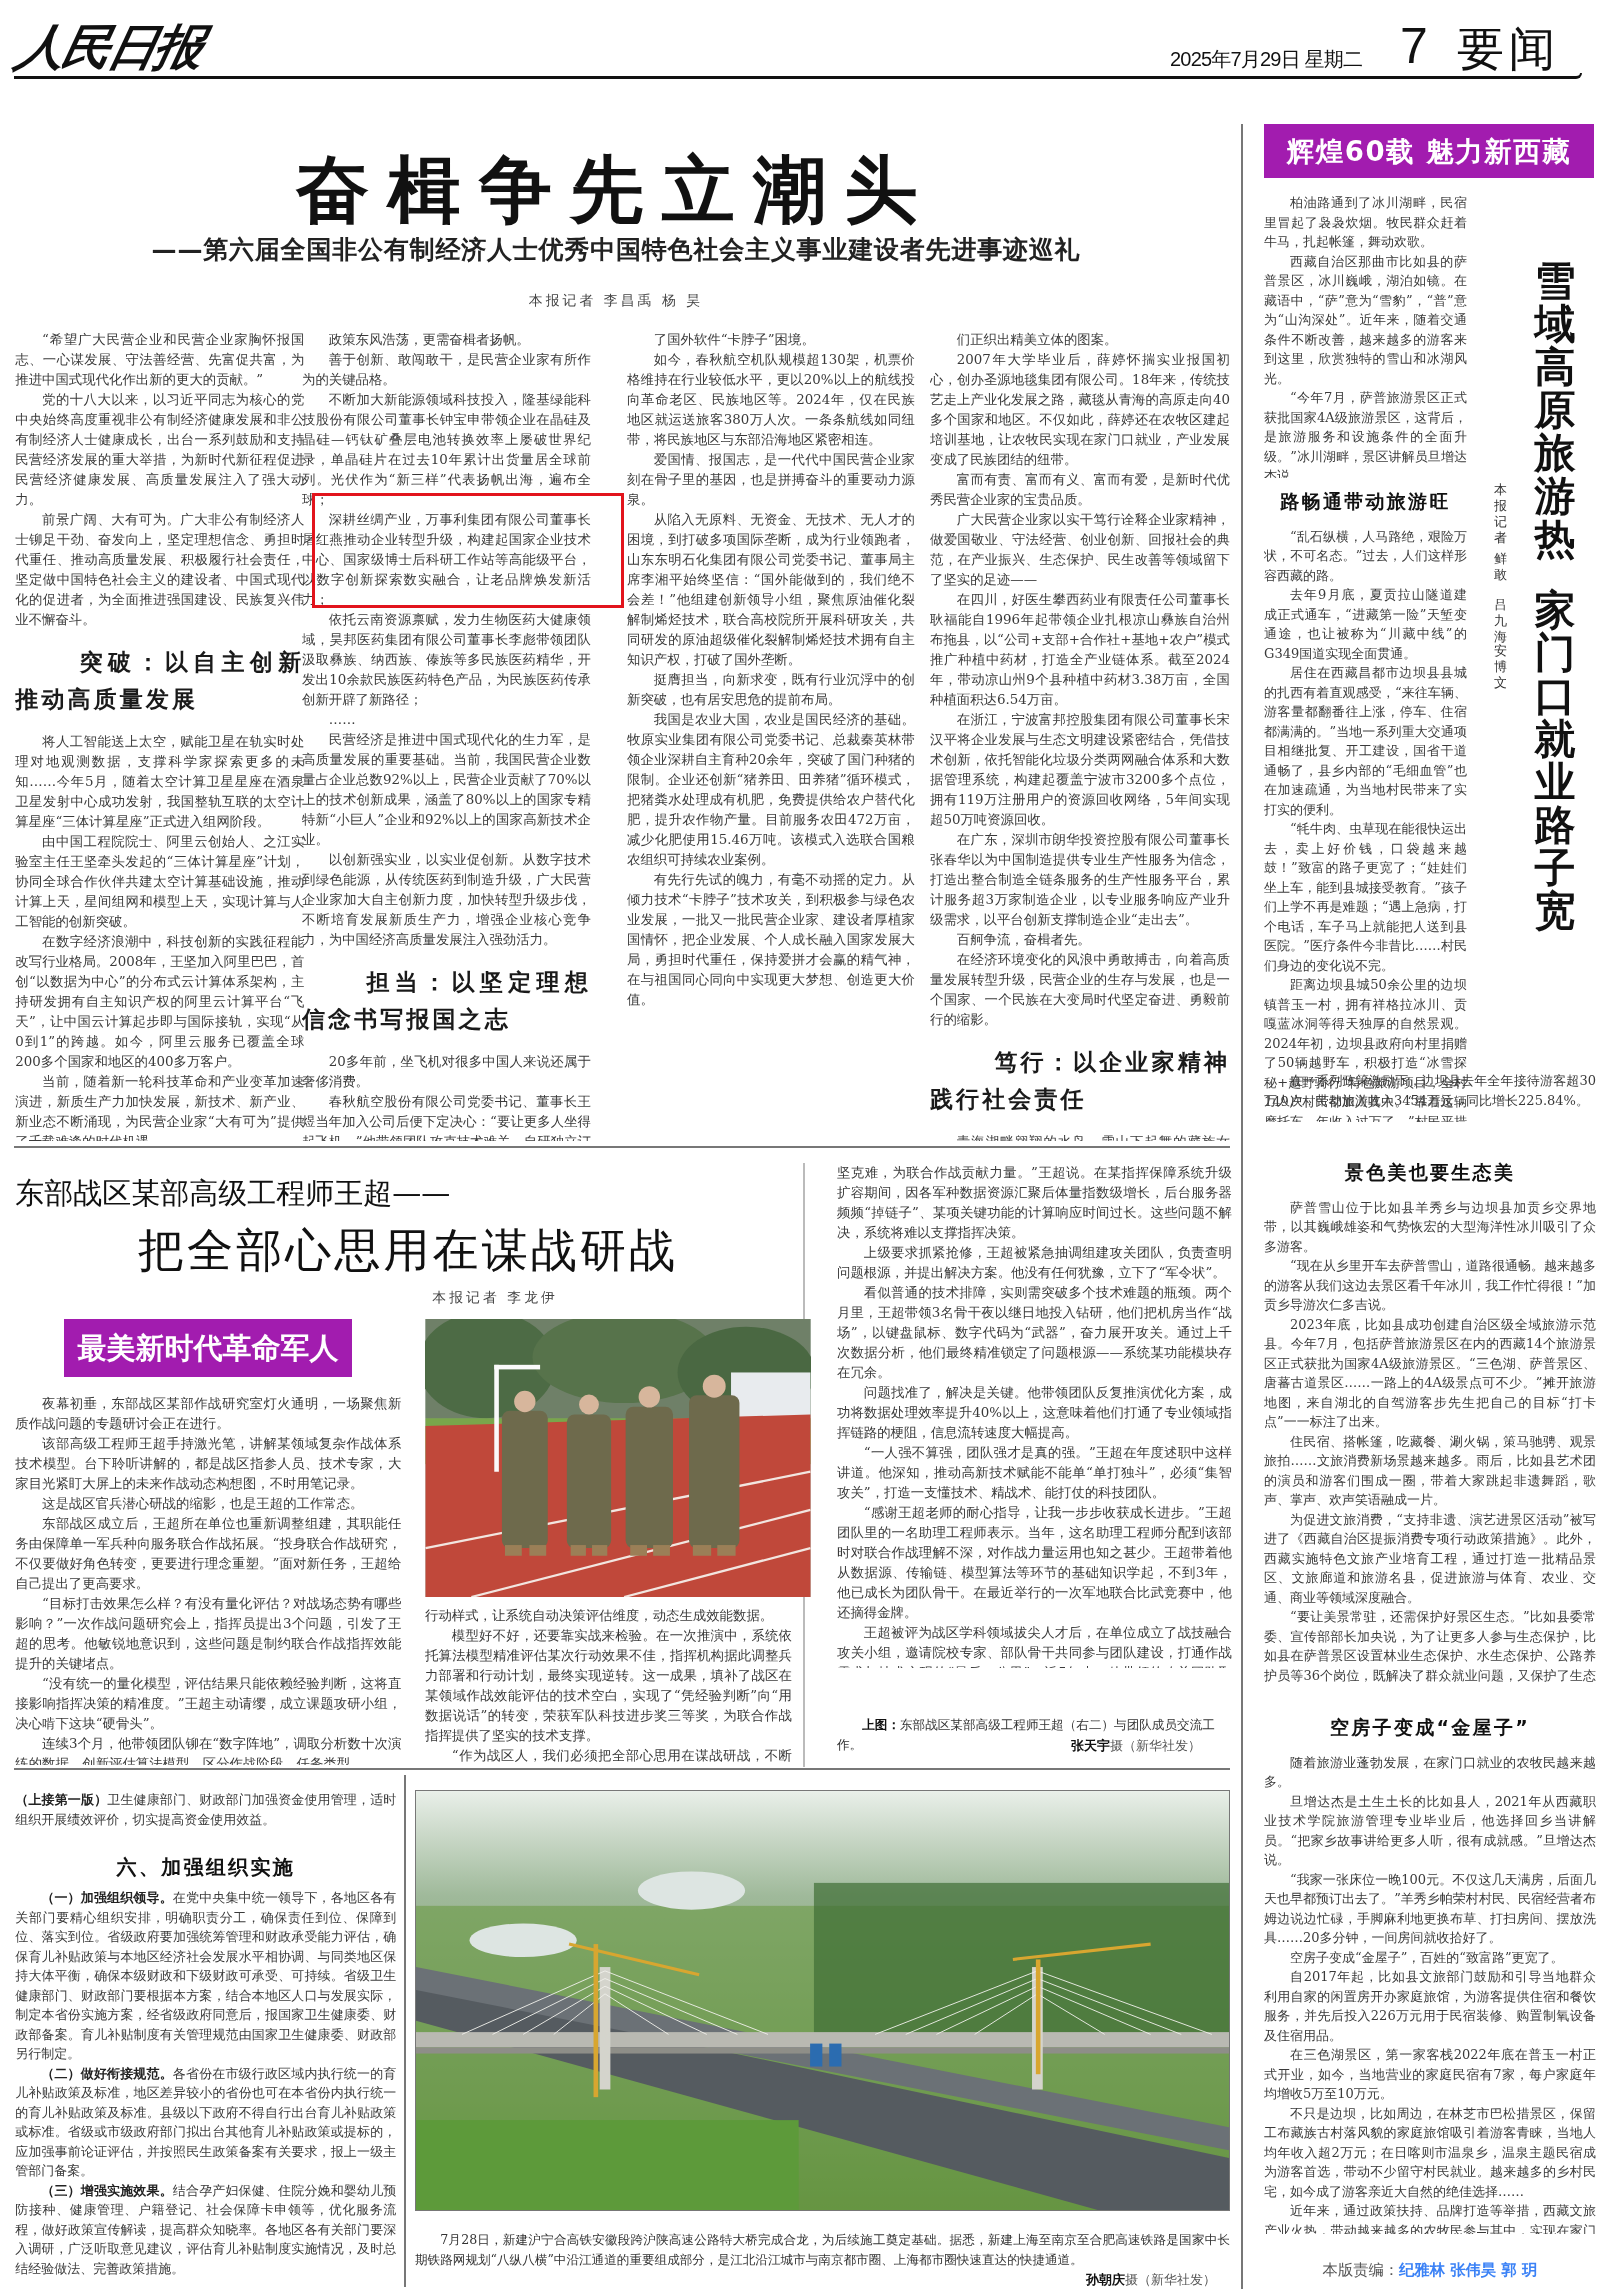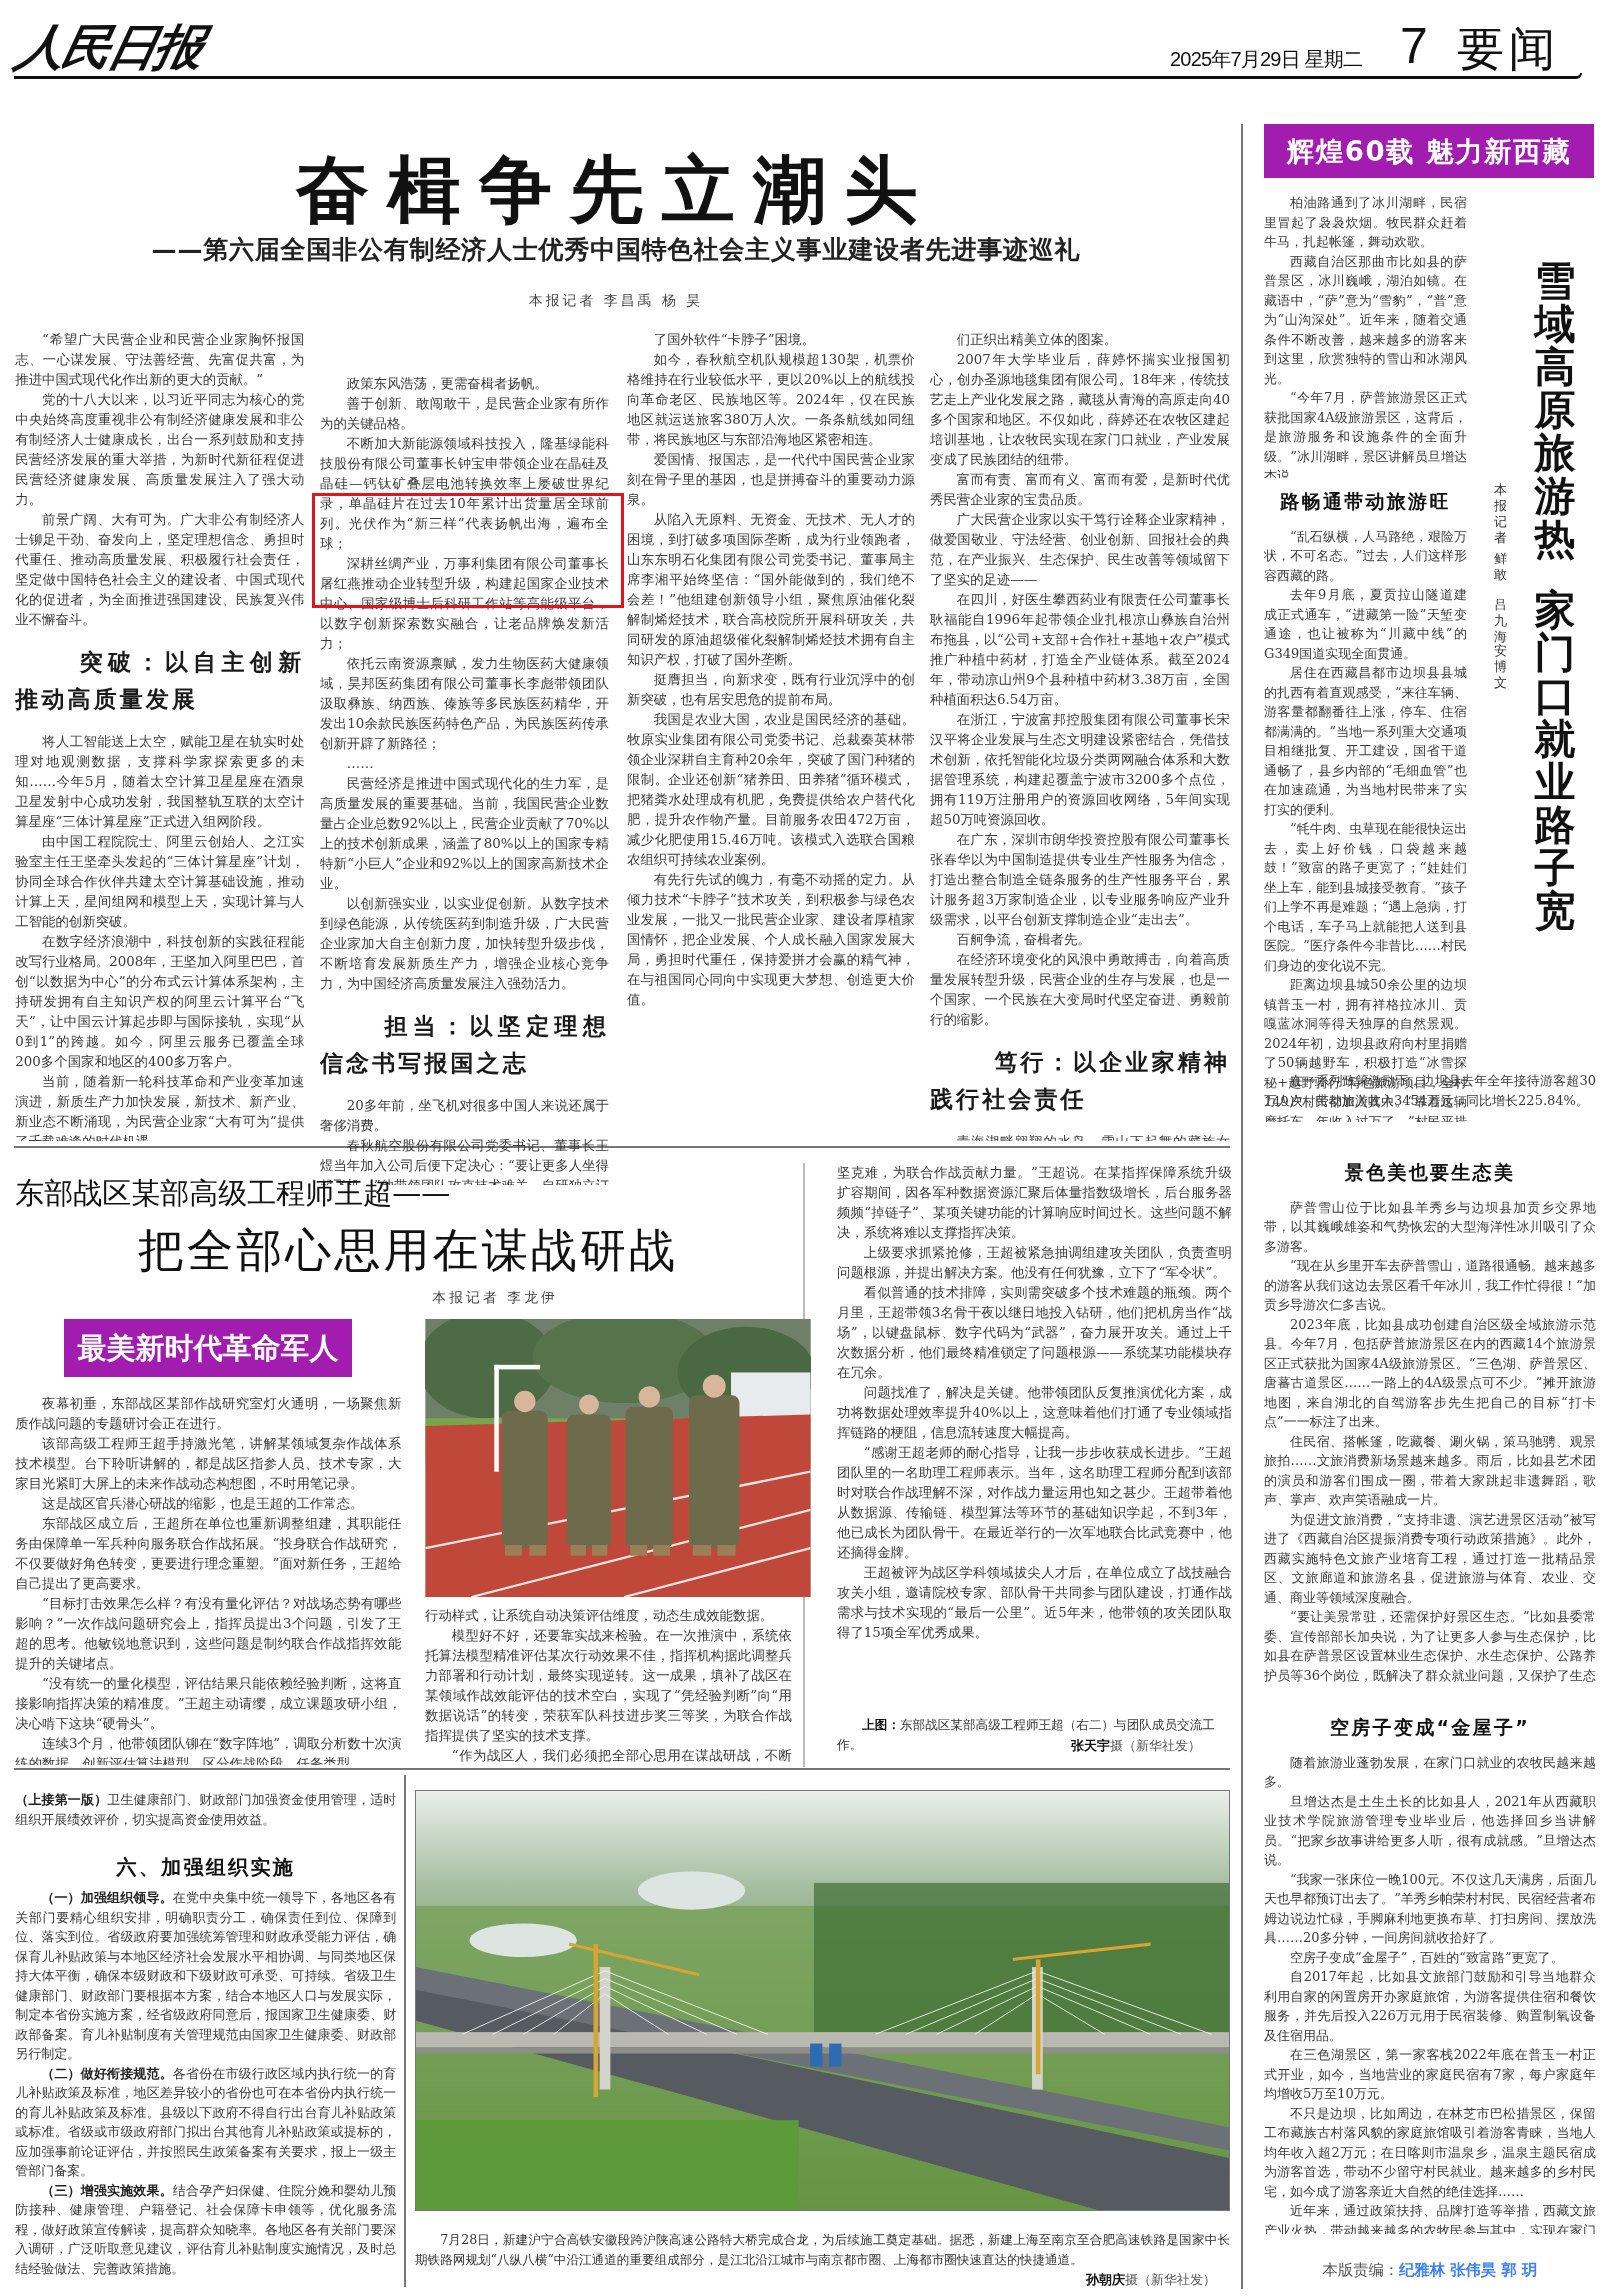--- a/index.html
+++ b/index.html
@@ -68,21 +68,21 @@
     <p>“希望广大民营企业和民营企业家胸怀报国志、一心谋发展、守法善经营、先富促共富，为推进中国式现代化作出新的更大的贡献。”</p>
     <p>党的十八大以来，以习近平同志为核心的党中央始终高度重视非公有制经济健康发展和非公有制经济人士健康成长，出台一系列鼓励和支持民营经济发展的重大举措，为新时代新征程促进民营经济健康发展、高质量发展注入了强大动力。</p>
     <p>前景广阔、大有可为。广大非公有制经济人士铆足干劲、奋发向上，坚定理想信念、勇担时代重任、推动高质量发展、积极履行社会责任，坚定做中国特色社会主义的建设者、中国式现代化的促进者，为全面推进强国建设、民族复兴伟业不懈奋斗。</p>
     <div class="subhead">突破：以自主创新推动高质量发展</div>
     <p>将人工智能送上太空，赋能卫星在轨实时处理对地观测数据，支撑科学家探索更多的未知……今年5月，随着太空计算卫星星座在酒泉卫星发射中心成功发射，我国整轨互联的太空计算星座“三体计算星座”正式进入组网阶段。</p>
     <p>由中国工程院院士、阿里云创始人、之江实验室主任王坚牵头发起的“三体计算星座”计划，协同全球合作伙伴共建太空计算基础设施，推动计算上天，星间组网和模型上天，实现计算与人工智能的创新突破。</p>
     <p>在数字经济浪潮中，科技创新的实践征程能改写行业格局。2008年，王坚加入阿里巴巴，首创“以数据为中心”的分布式云计算体系架构，主持研发拥有自主知识产权的阿里云计算平台“飞天”，让中国云计算起步即与国际接轨，实现“从0到1”的跨越。如今，阿里云服务已覆盖全球200多个国家和地区的400多万客户。</p>
     <p>当前，随着新一轮科技革命和产业变革加速演进，新质生产力加快发展，新技术、新产业、新业态不断涌现，为民营企业家“大有可为”提供了千载难逢的时代机遇。</p>
   </div>
 
-  <div class="col" style="left:320px; top:330px; width:289px; height:811px;margin-top:44px;">
+  <div class="col" style="left:302px; top:330px; width:289px; height:811px;">
     <p>政策东风浩荡，更需奋楫者扬帆。</p>
     <p>善于创新、敢闯敢干，是民营企业家有所作为的关键品格。</p>
     <p>不断加大新能源领域科技投入，隆基绿能科技股份有限公司董事长钟宝申带领企业在晶硅及晶硅—钙钛矿叠层电池转换效率上屡破世界纪录，单晶硅片在过去10年累计出货量居全球前列。光伏作为“新三样”代表扬帆出海，遍布全球；</p>
     <p>深耕丝绸产业，万事利集团有限公司董事长屠红燕推动企业转型升级，构建起国家企业技术中心、国家级博士后科研工作站等高能级平台，以数字创新探索数实融合，让老品牌焕发新活力；</p>
     <p>依托云南资源禀赋，发力生物医药大健康领域，昊邦医药集团有限公司董事长李彪带领团队汲取彝族、纳西族、傣族等多民族医药精华，开发出10余款民族医药特色产品，为民族医药传承创新开辟了新路径；</p>
     <p>……</p>
     <p>民营经济是推进中国式现代化的生力军，是高质量发展的重要基础。当前，我国民营企业数量占企业总数92%以上，民营企业贡献了70%以上的技术创新成果，涵盖了80%以上的国家专精特新“小巨人”企业和92%以上的国家高新技术企业。</p>
     <p>以创新强实业，以实业促创新。从数字技术到绿色能源，从传统医药到制造升级，广大民营企业家加大自主创新力度，加快转型升级步伐，不断培育发展新质生产力，增强企业核心竞争力，为中国经济高质量发展注入强劲活力。</p>
     <div class="subhead">担当：以坚定理想信念书写报国之志</div>
     <p>20多年前，坐飞机对很多中国人来说还属于奢侈消费。</p>
@@ -232,20 +232,21 @@
     <p style="text-indent:0">行动样式，让系统自动决策评估维度，动态生成效能数据。</p>
     <p>模型好不好，还要靠实战来检验。在一次推演中，系统依托算法模型精准评估某次行动效果不佳，指挥机构据此调整兵力部署和行动计划，最终实现逆转。这一成果，填补了战区在某领域作战效能评估的技术空白，实现了“凭经验判断”向“用数据说话”的转变，荣获军队科技进步奖三等奖，为联合作战指挥提供了坚实的技术支撑。</p>
     <p>“作为战区人，我们必须把全部心思用在谋战研战，不断攻</p>
   </div>
 
   <div class="col" style="left:837px; top:1163px; width:395px; height:505px;">
     <p style="text-indent:0">坚克难，为联合作战贡献力量。”王超说。在某指挥保障系统升级扩容期间，因各军种数据资源汇聚后体量指数级增长，后台服务器频频“掉链子”、某项关键功能的计算响应时间过长。这些问题不解决，系统将难以支撑指挥决策。</p>
     <p>上级要求抓紧抢修，王超被紧急抽调组建攻关团队，负责查明问题根源，并提出解决方案。他没有任何犹豫，立下了“军令状”。</p>
     <p>看似普通的技术排障，实则需突破多个技术难题的瓶颈。两个月里，王超带领3名骨干夜以继日地投入钻研，他们把机房当作“战场”，以键盘鼠标、数字代码为“武器”，奋力展开攻关。通过上千次数据分析，他们最终精准锁定了问题根源——系统某功能模块存在冗余。</p>
     <p>问题找准了，解决是关键。他带领团队反复推演优化方案，成功将数据处理效率提升40%以上，这意味着他们打通了专业领域指挥链路的梗阻，信息流转速度大幅提高。</p>
+    <p>“一人强不算强，团队强才是真的强。”王超在年度述职中这样讲道。他深知，推动高新技术赋能不能单“单打独斗”，必须“集智攻关”，打造一支懂技术、精战术、能打仗的科技团队。</p>
     <p>“感谢王超老师的耐心指导，让我一步步收获成长进步。”王超团队里的一名助理工程师表示。当年，这名助理工程师分配到该部时对联合作战理解不深，对作战力量运用也知之甚少。王超带着他从数据源、传输链、模型算法等环节的基础知识学起，不到3年，他已成长为团队骨干。在最近举行的一次军地联合比武竞赛中，他还摘得金牌。</p>
     <p>王超被评为战区学科领域拔尖人才后，在单位成立了战技融合攻关小组，邀请院校专家、部队骨干共同参与团队建设，打通作战需求与技术实现的“最后一公里”。近5年来，他带领的攻关团队取得了15项全军优秀成果。</p>
 
   </div>
 
   <div class="abs caption" style="left:837px; top:1715px; width:395px; text-indent:2em;">
     <b>上图：</b><span>东部战区某部高级工程师王超（右二）与团队成员交流工作。</span>
   </div>
   <div class="abs credit" style="left:1071px; top:1737px; font-size:13px;">
     <span style="font-weight:bold; color:#111; font-family:'DejaVu Sans',sans-serif;">张天宇</span><span>摄（新华社发）</span>

